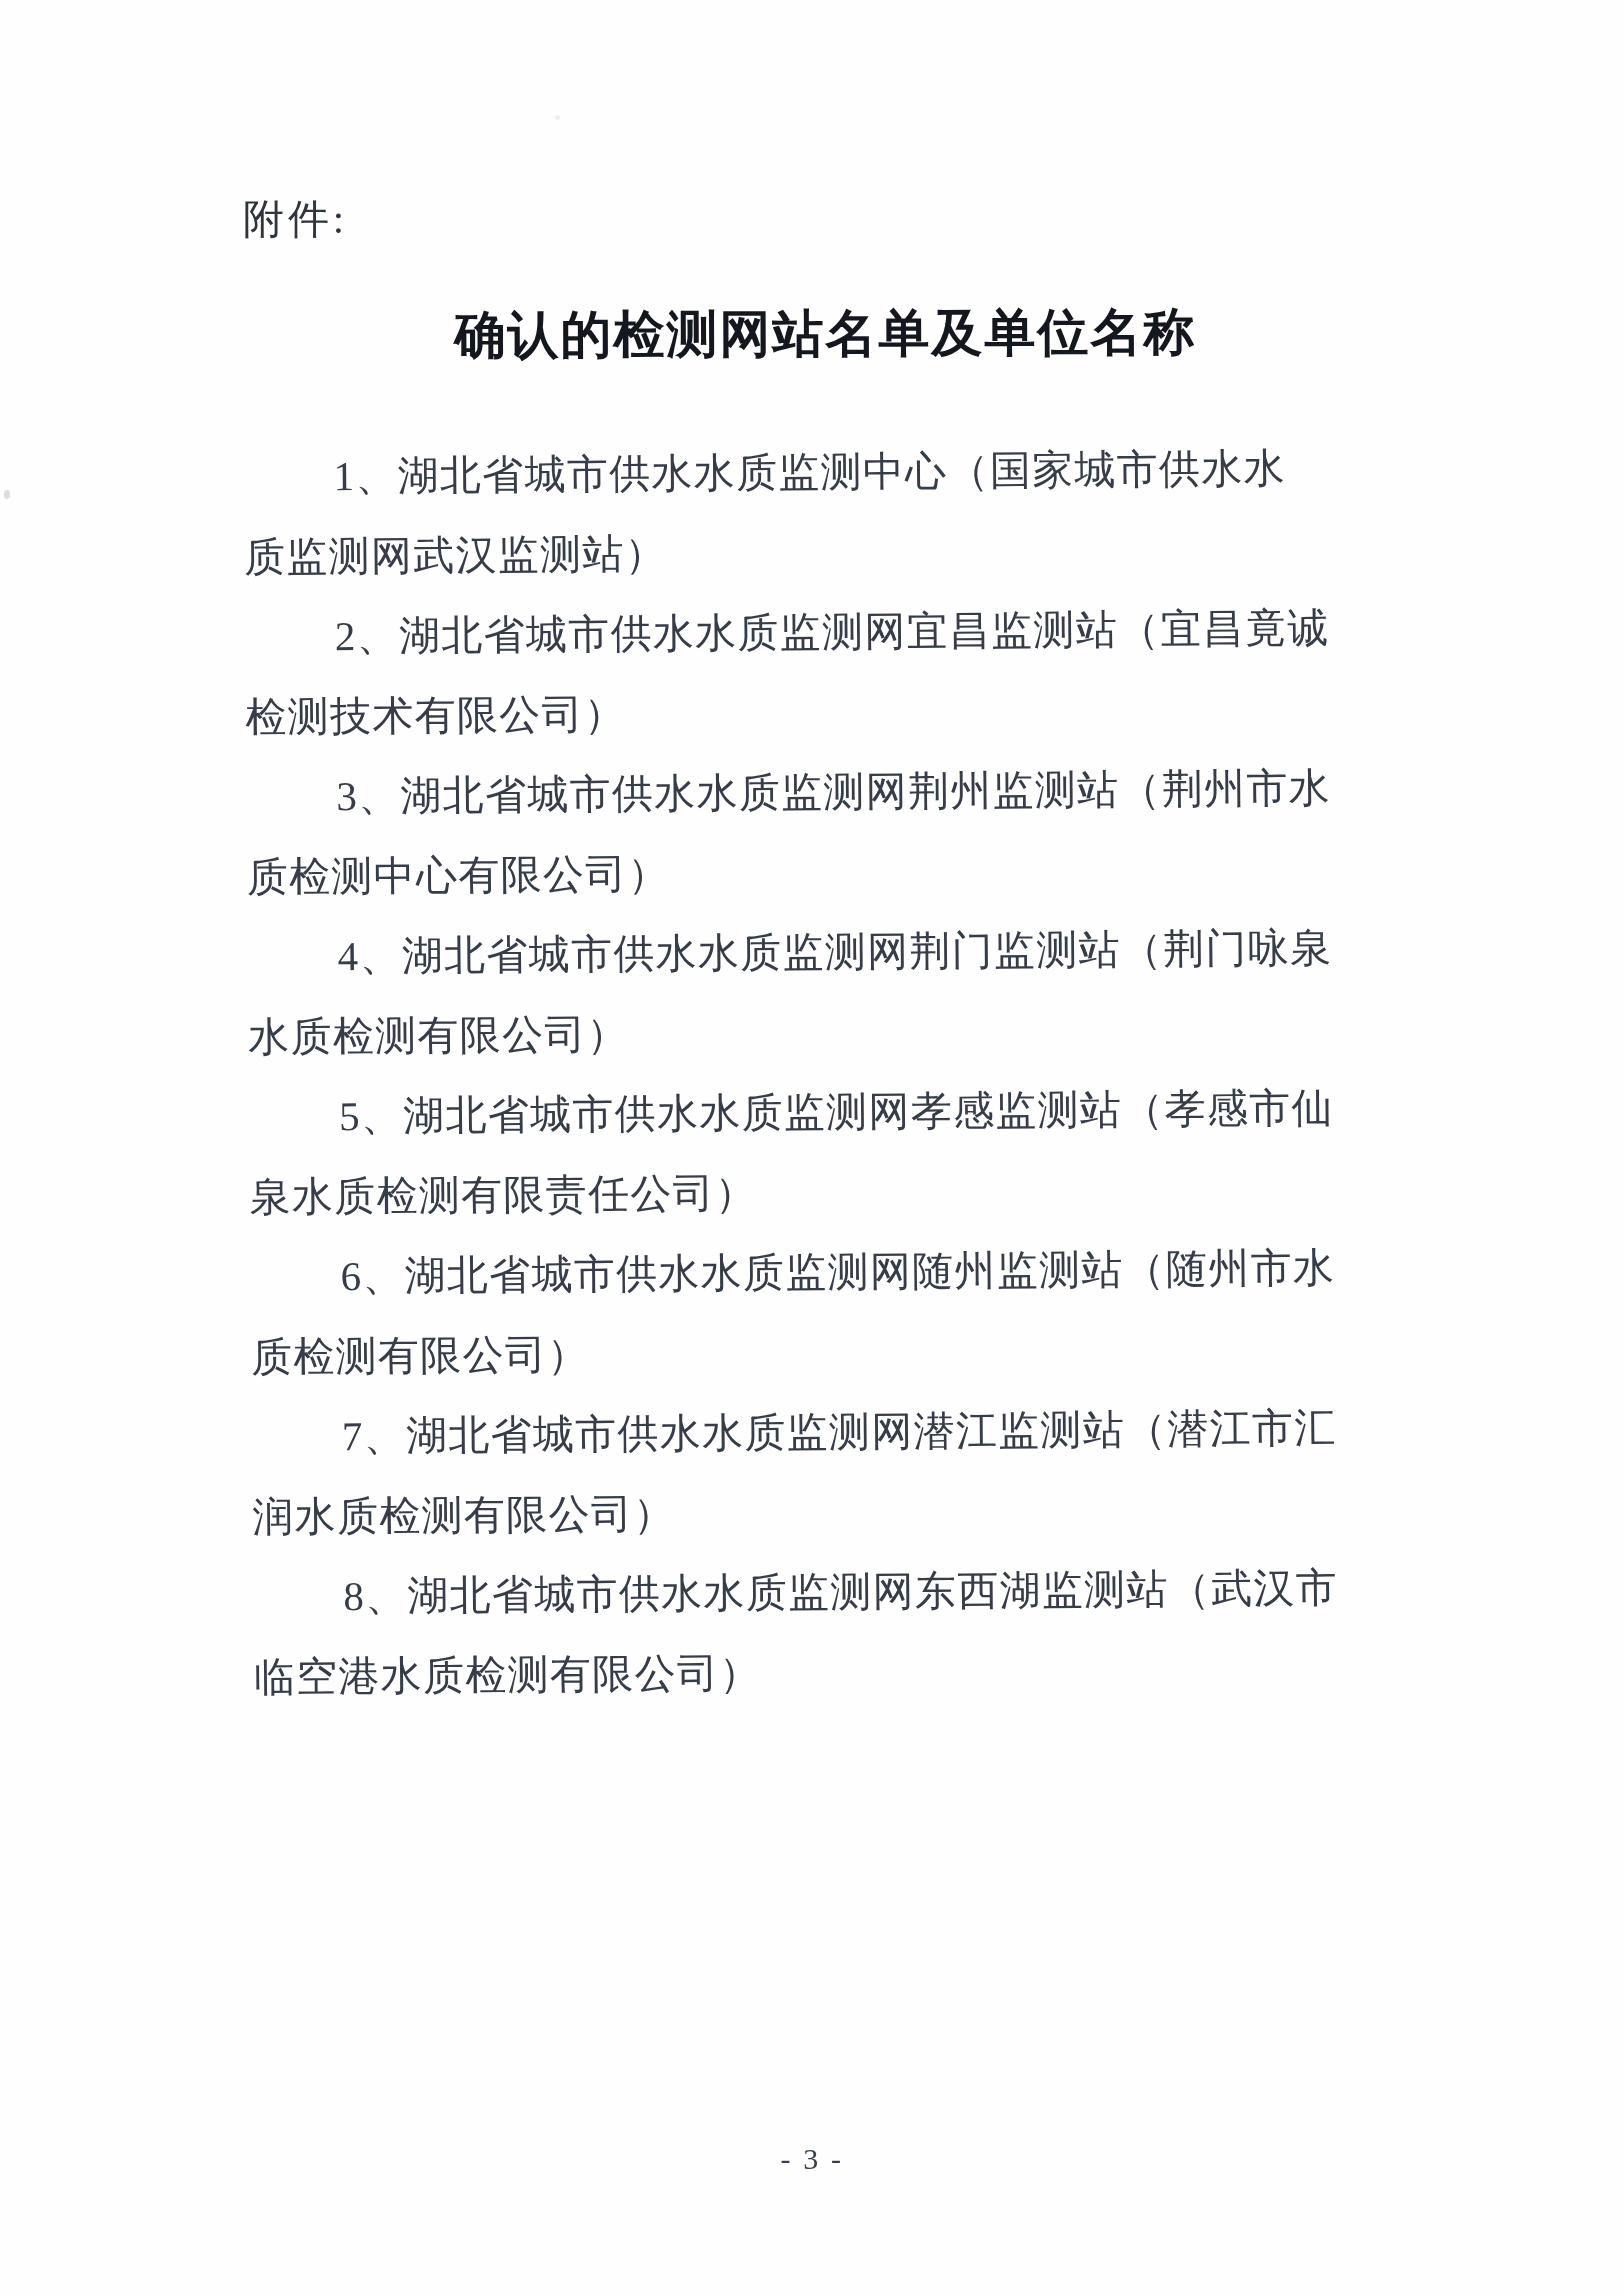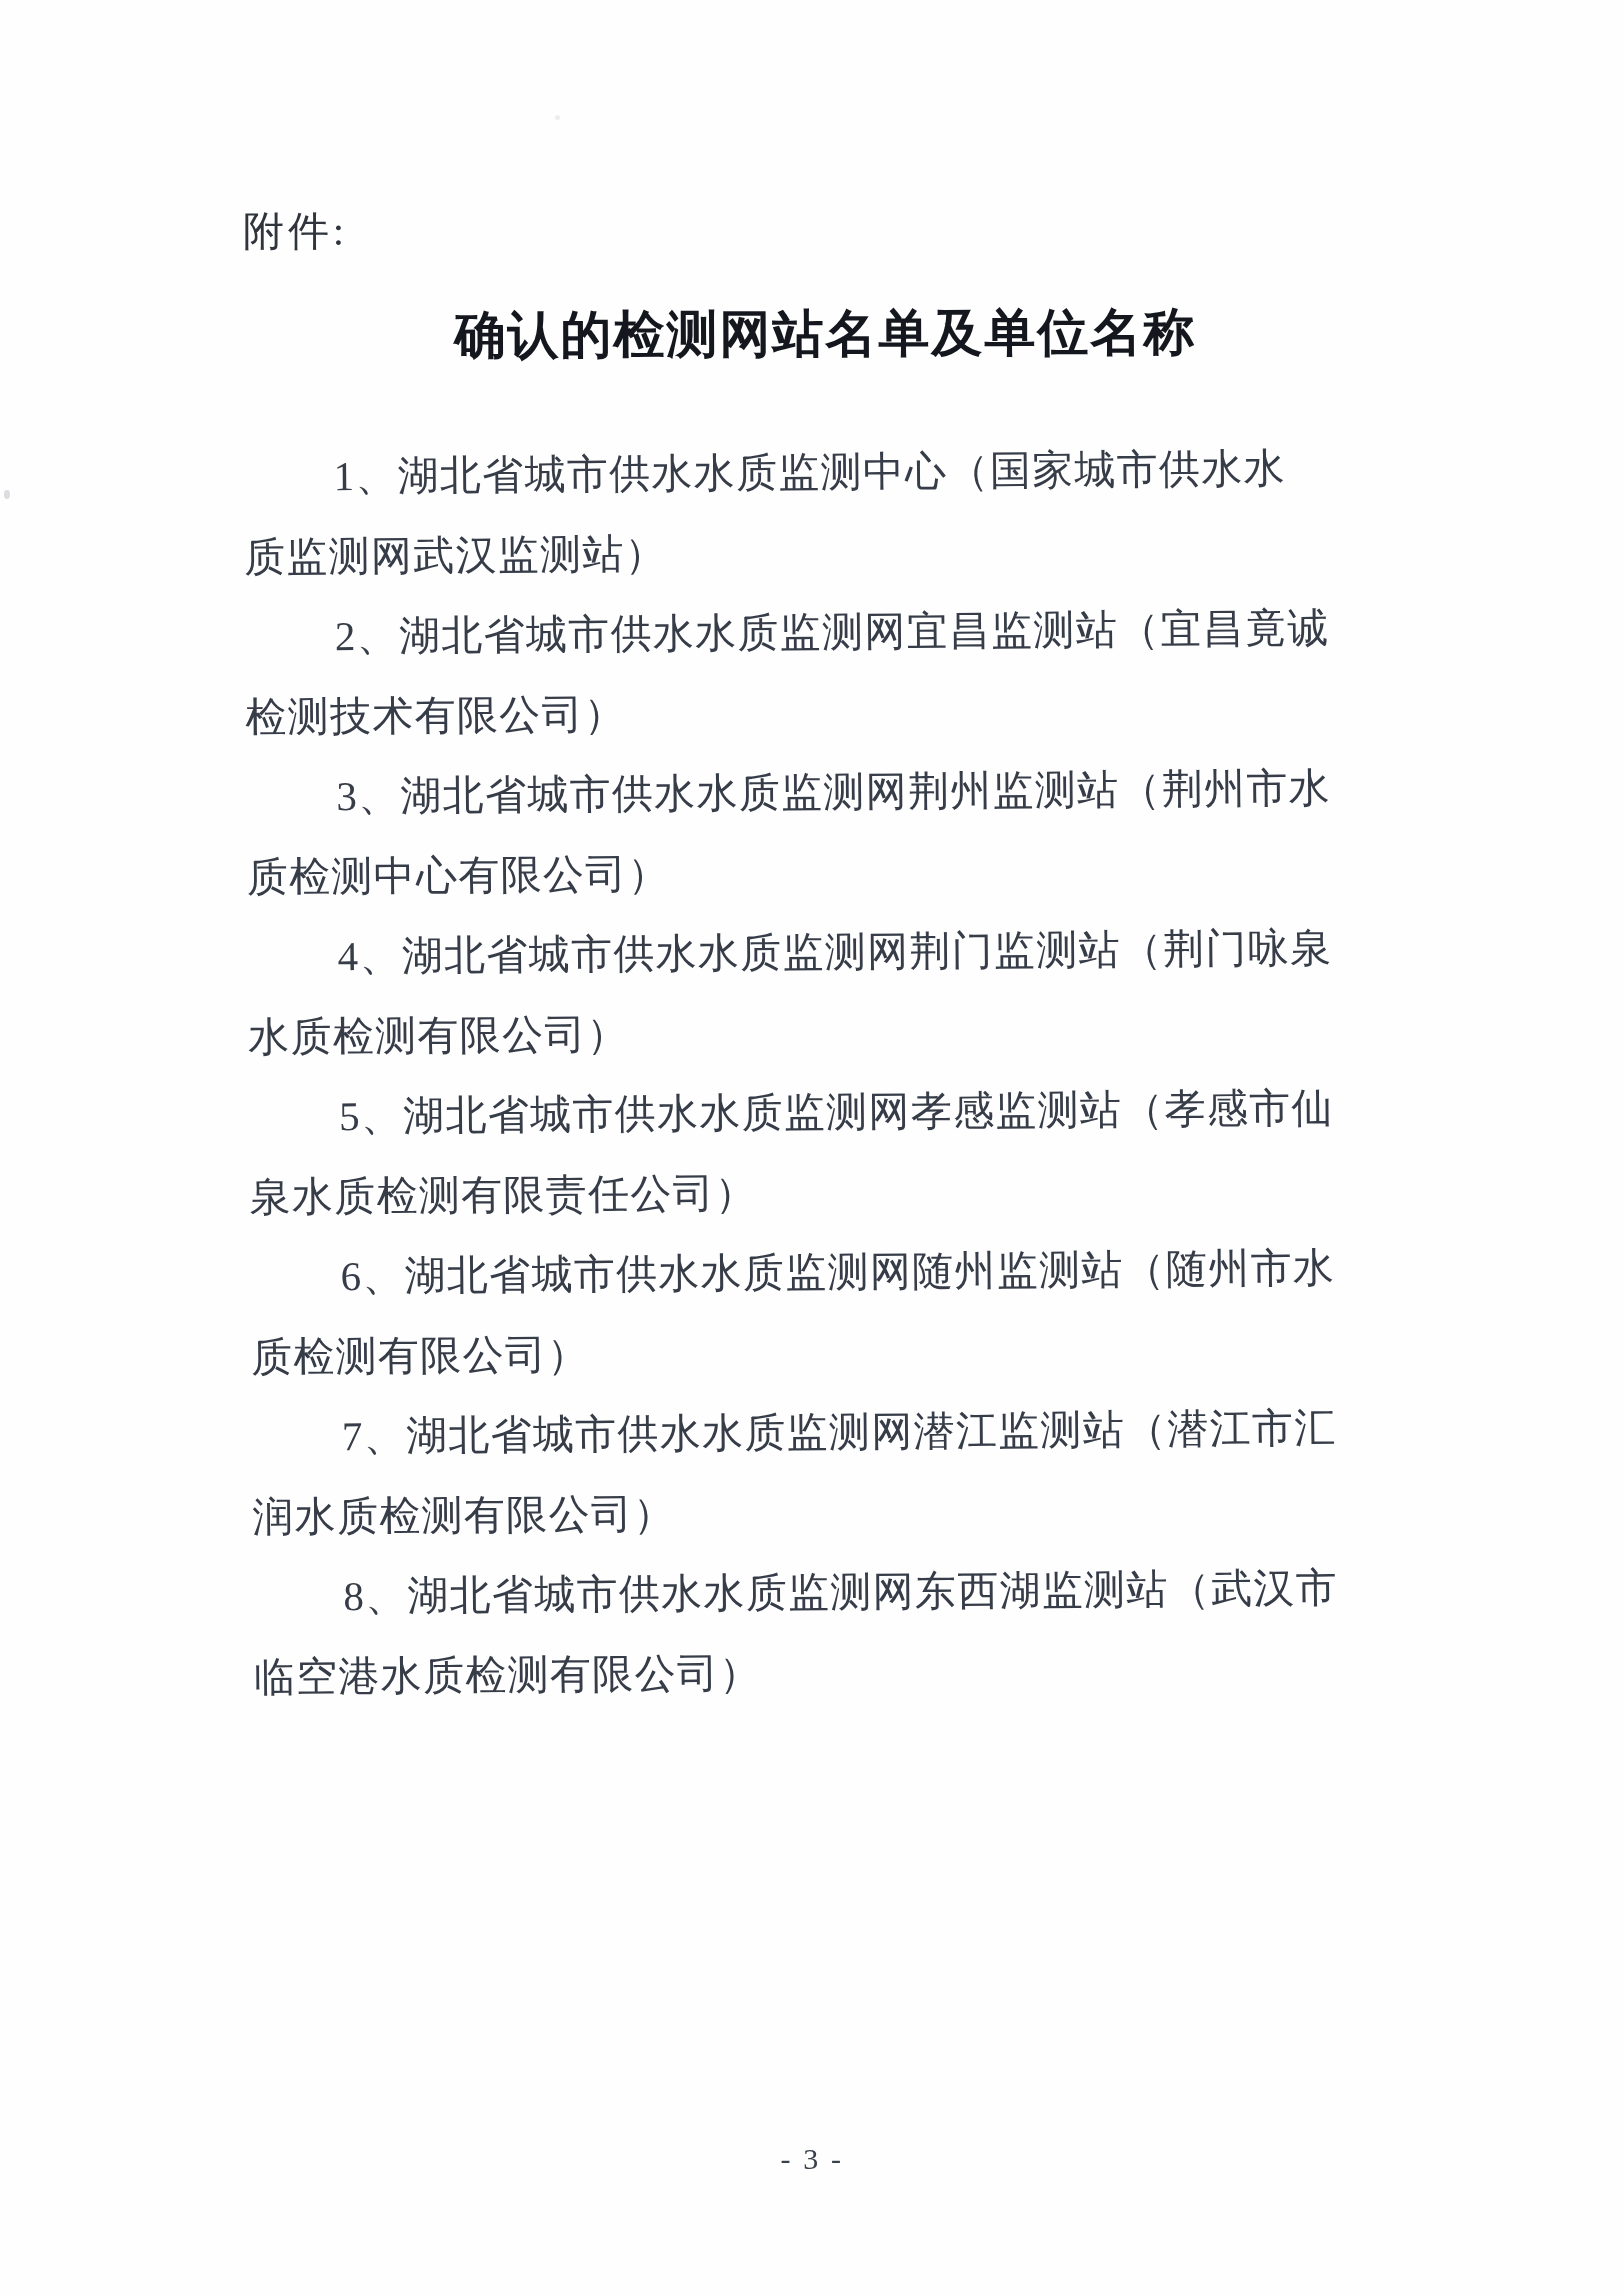--- a/index.html
+++ b/index.html
@@ -11,21 +11,21 @@
     position: relative;
     width: 1624px;
     height: 2295px;
     background: #fefefe;
     overflow: hidden;
     font-family: "Liberation Serif", serif;
   }
   .attachment {
     position: absolute;
     left: 243px;
-    top: 204px;
+    top: 192px;
     font-size: 41px;
     letter-spacing: 3.9px;
     color: #2f343d;
   }
   .doc-title {
     position: absolute;
     left: 243px;
     right: 216px;
     top: 300px;
     margin: 0;

